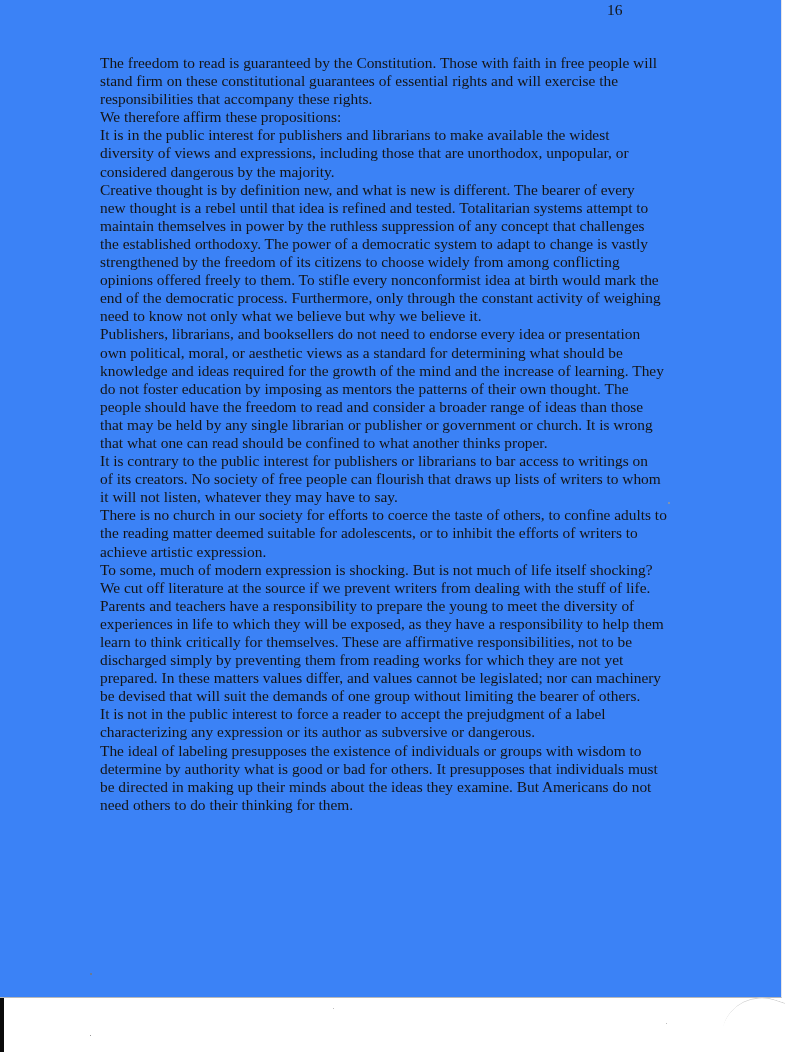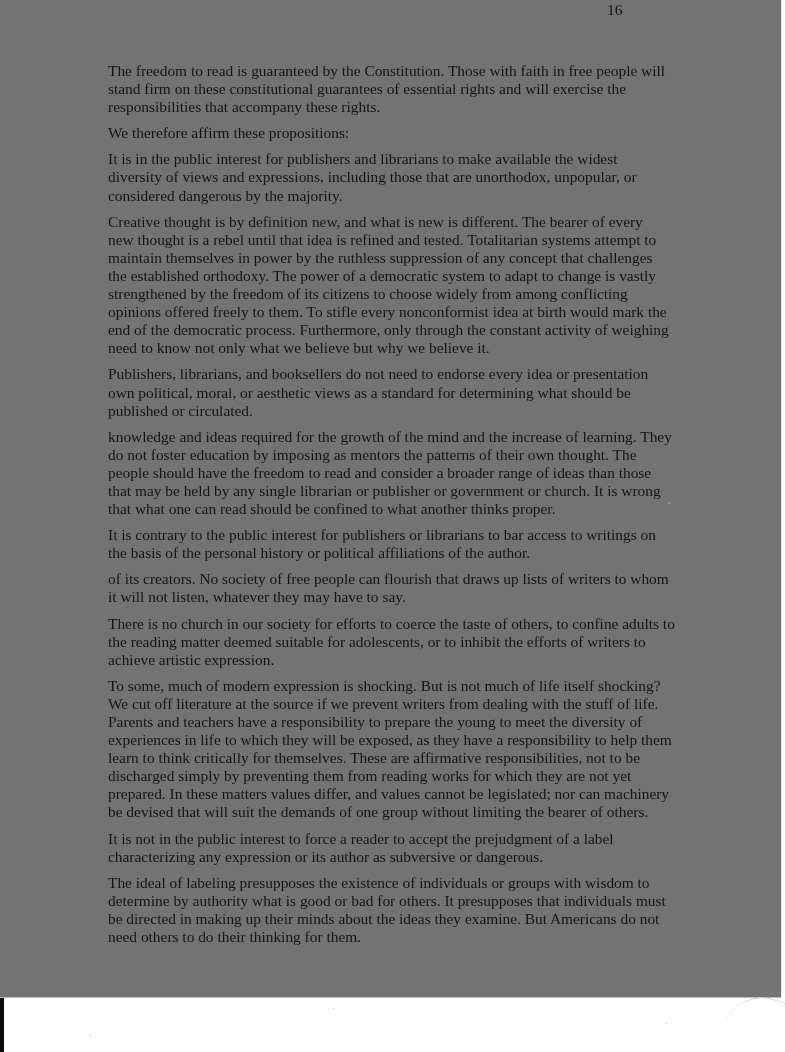--- a/index.html
+++ b/index.html
@@ -14,41 +14,41 @@
       overflow: hidden;
       font-family: "Liberation Serif", "DejaVu Serif", serif;
       color: #141414;
     }
     .page {
       position: absolute;
       left: 0;
       top: 0;
       width: 781px;
       height: 997px;
-      background: #737373;
+      background: #3b82f6;
       border-right: 1px solid #e6e4e8;
       border-bottom: 1px solid #b9b9b9;
     }
     .page-number {
       position: absolute;
       left: 607px;
       top: 1px;
       font-size: 15.5px;
       line-height: 18px;
     }
     .body-text {
       position: absolute;
       left: 100px;
       top: 54px;
       width: 560px;
       font-size: 15.4px;
       line-height: 18.1px;
     }
     .para {
-      margin: 8px;
+      margin: 0;
       padding: 0;
       white-space: nowrap;
     }
     .line {
       display: block;
       white-space: nowrap;
     }
     .para.italic {
     }
     .lower-area {
@@ -110,32 +110,30 @@
         <span class="line">maintain themselves in power by the ruthless suppression of any concept that challenges</span>
         <span class="line">the established orthodoxy. The power of a democratic system to adapt to change is vastly</span>
         <span class="line">strengthened by the freedom of its citizens to choose widely from among conflicting</span>
         <span class="line">opinions offered freely to them. To stifle every nonconformist idea at birth would mark the</span>
         <span class="line">end of the democratic process. Furthermore, only through the constant activity of weighing</span>
         <span class="line">need to know not only what we believe but why we believe it.</span>
       </p>
       <p class="para italic">
         <span class="line">Publishers, librarians, and booksellers do not need to endorse every idea or presentation</span>
         <span class="line">own political, moral, or aesthetic views as a standard for determining what should be</span>
-        <span class="line">published or circulated.</span>
       </p>
       <p class="para">
         <span class="line">knowledge and ideas required for the growth of the mind and the increase of learning. They</span>
         <span class="line">do not foster education by imposing as mentors the patterns of their own thought. The</span>
         <span class="line">people should have the freedom to read and consider a broader range of ideas than those</span>
         <span class="line">that may be held by any single librarian or publisher or government or church. It is wrong</span>
         <span class="line">that what one can read should be confined to what another thinks proper.</span>
       </p>
       <p class="para italic">
         <span class="line">It is contrary to the public interest for publishers or librarians to bar access to writings on</span>
-        <span class="line">the basis of the personal history or political affiliations of the author.</span>
       </p>
       <p class="para">
         <span class="line">of its creators. No society of free people can flourish that draws up lists of writers to whom</span>
         <span class="line">it will not listen, whatever they may have to say.</span>
       </p>
       <p class="para italic">
         <span class="line">There is no church in our society for efforts to coerce the taste of others, to confine adults to</span>
         <span class="line">the reading matter deemed suitable for adolescents, or to inhibit the efforts of writers to</span>
         <span class="line">achieve artistic expression.</span>
       </p>

